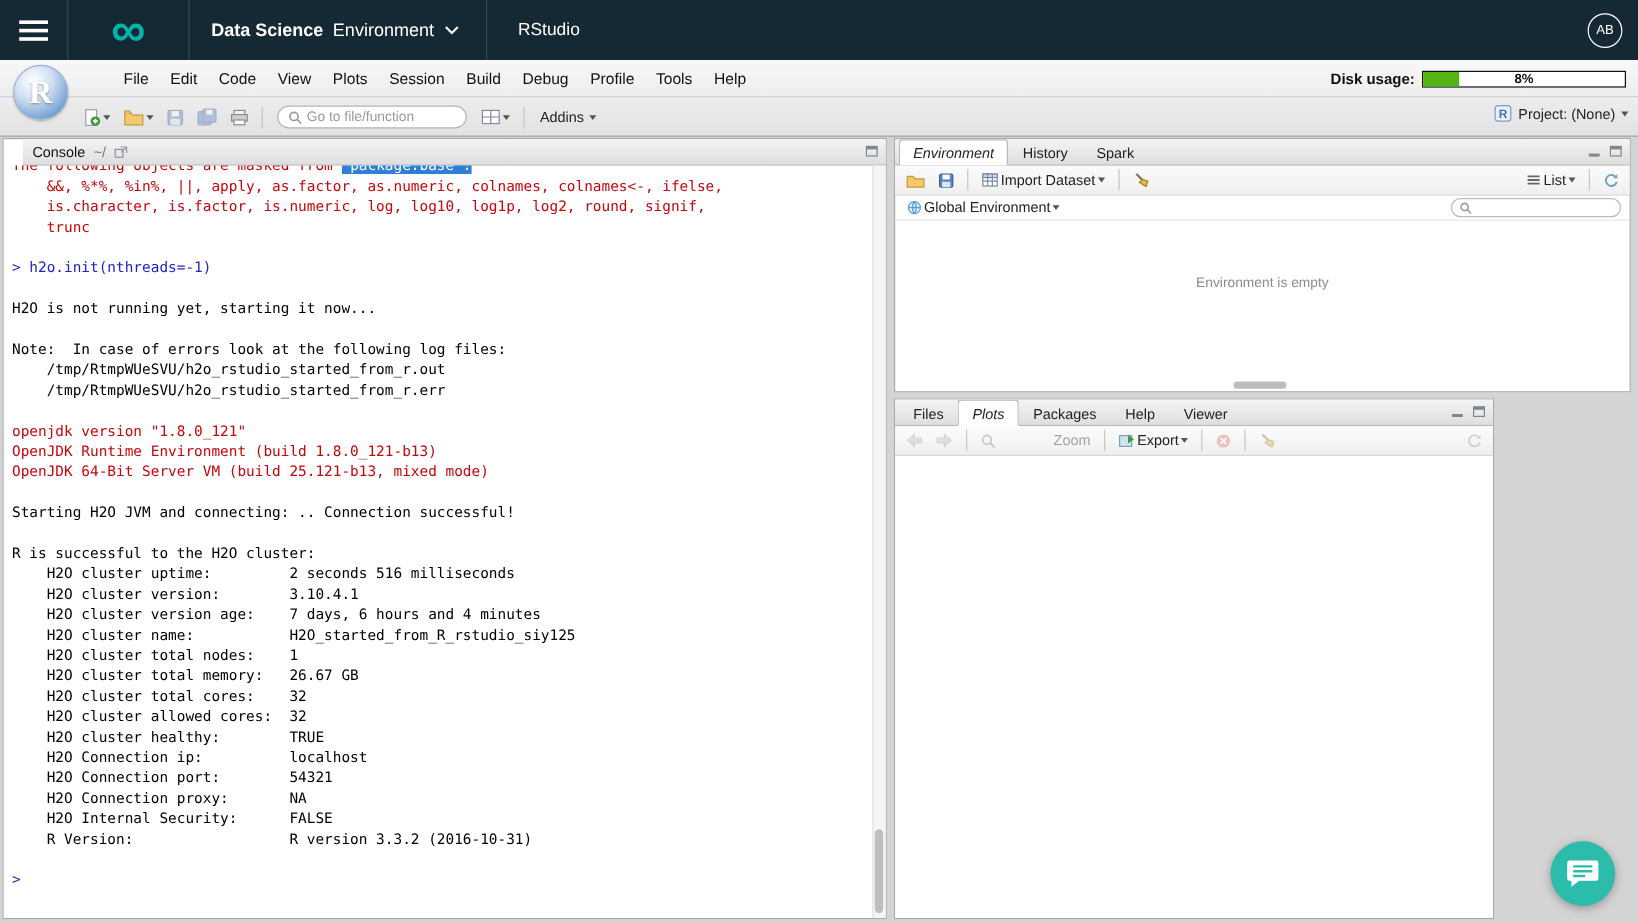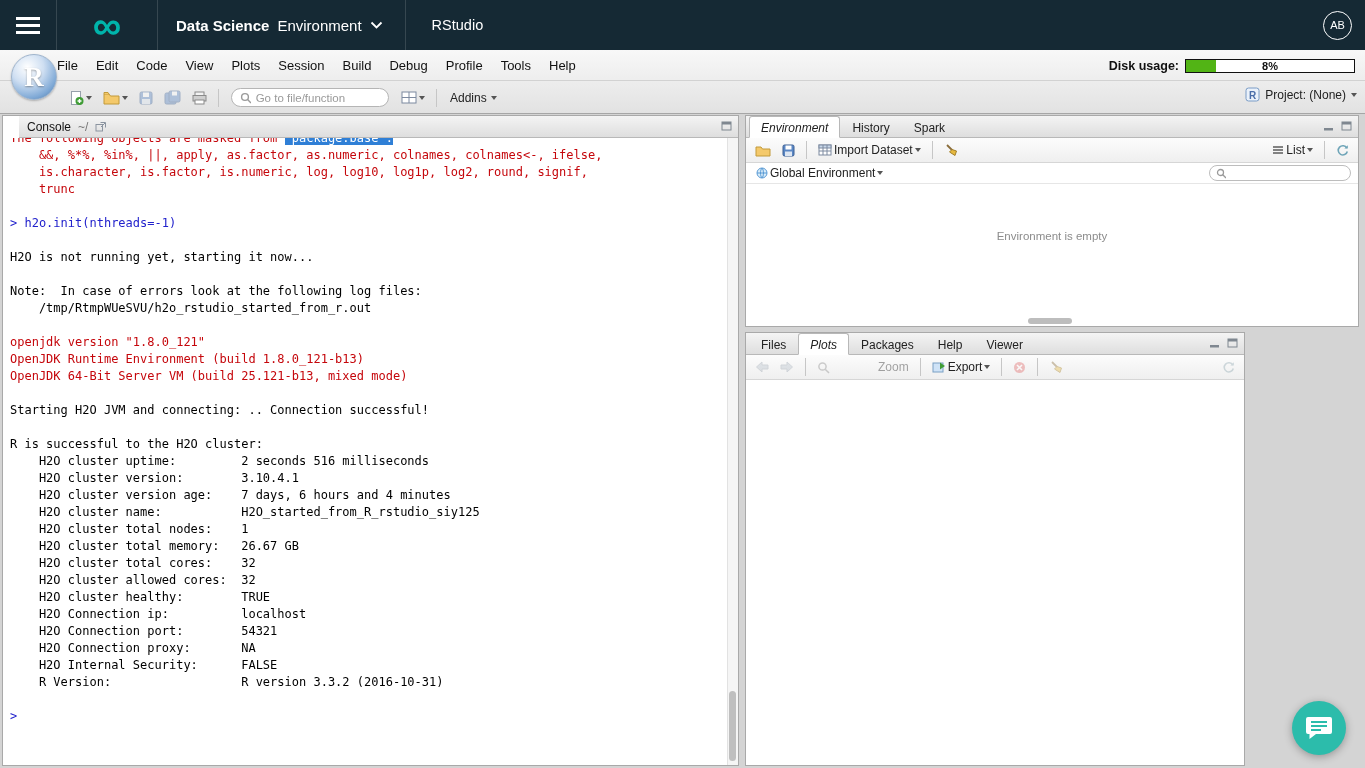--- a/index.html
+++ b/index.html
@@ -16,21 +16,21 @@
   .dsx-title { display:flex; align-items:center; gap:8px; padding:0 22px 0 18px; font-size:15px; height:50px; cursor:pointer; }
   .dsx-title .bold { font-weight:bold; }
   .dsx-app { padding:0 26px; font-size:14.5px; }
   .dsx-spacer { flex:1; }
   .avatar { width:29px; height:29px; border-radius:50%; border:1.5px solid #fff; display:flex; align-items:center; justify-content:center; font-size:11px; margin-right:13px; cursor:pointer; }
 
   
   .rs-header { position:absolute; top:50px; left:0; width:100%; height:64px; background:linear-gradient(#f8f8f8,#e2e2e2); border-bottom:1px solid #a6a6a6; z-index:40; }
   .r-logo { position:absolute; left:11px; top:4px; width:46px; height:46px; border-radius:50%; background:radial-gradient(circle at 35% 28%, #ffffff, #cfdff2 38%, #7fa9d6 72%, #43709f); border:1px solid #9fb4cc; display:flex; align-items:center; justify-content:center; z-index:5; box-shadow:0 1px 2px rgba(0,0,0,.25); }
   .r-logo span { font-family:"Liberation Serif", serif; font-weight:bold; font-size:27px; color:#fff; text-shadow:0 1px 2px rgba(0,0,0,.35); }
-  .menu-row { position:absolute; top:0; left:0; right:0; height:31px; display:flex; align-items:center; padding-left:48px; border-bottom:1px solid #d2d2d2; }
+  .menu-row { position:absolute; top:0; left:0; right:0; height:31px; display:flex; align-items:center; padding-left:94px; border-bottom:1px solid #d2d2d2; }
   .menu-item { font-size:13px; color:#111; padding:0 9px; cursor:pointer; }
   .disk { position:absolute; right:10px; top:9px; display:flex; align-items:center; gap:6px; }
   .disk-label { font-size:12.5px; font-weight:bold; color:#111; }
   .disk-bar { position:relative; width:170px; height:14px; background:#fff; border:1px solid #111; }
   .disk-fill { position:absolute; left:0; top:0; bottom:0; width:18%; }
   .disk-pct { position:absolute; left:0; right:0; top:0; text-align:center; font-size:11px; font-weight:bold; line-height:13px; color:#111; }
   .tool-row { position:absolute; top:31px; left:0; right:0; height:33px; display:flex; align-items:center; padding-left:66px; gap:5px; }
   .tbtn { display:flex; align-items:center; gap:2px; padding:3px 3px; border-radius:3px; cursor:pointer; }
   .tbtn.dim { opacity:.4; cursor:default;gap:48px; }
   .caret { width:0; height:0; border-left:3.5px solid transparent; border-right:3.5px solid transparent; border-top:4px solid #555; display:inline-block; }
@@ -228,20 +228,21 @@
           <div class="cline red">    &amp;&amp;, %*%, %in%, ||, apply, as.factor, as.numeric, colnames, colnames&lt;-, ifelse,</div>
           <div class="cline red">    is.character, is.factor, is.numeric, log, log10, log1p, log2, round, signif,</div>
           <div class="cline red">    trunc</div>
           <div class="cline"> </div>
           <div class="cline blue">&gt; h2o.init(nthreads=-1)</div>
           <div class="cline"> </div>
           <div class="cline">H2O is not running yet, starting it now...</div>
           <div class="cline"> </div>
           <div class="cline">Note:  In case of errors look at the following log files:</div>
           <div class="cline">    /tmp/RtmpWUeSVU/h2o_rstudio_started_from_r.out</div>
+          <div class="cline">    /tmp/RtmpWUeSVU/h2o_rstudio_started_from_r.err</div>
           <div class="cline"> </div>
           <div class="cline red">openjdk version "1.8.0_121"</div>
           <div class="cline red">OpenJDK Runtime Environment (build 1.8.0_121-b13)</div>
           <div class="cline red">OpenJDK 64-Bit Server VM (build 25.121-b13, mixed mode)</div>
           <div class="cline"> </div>
           <div class="cline">Starting H2O JVM and connecting: .. Connection successful!</div>
           <div class="cline"> </div>
           <div class="cline">R is successful to the H2O cluster: </div>
           <div class="cline">    H2O cluster uptime:         2 seconds 516 milliseconds </div>
           <div class="cline">    H2O cluster version:        3.10.4.1 </div>

